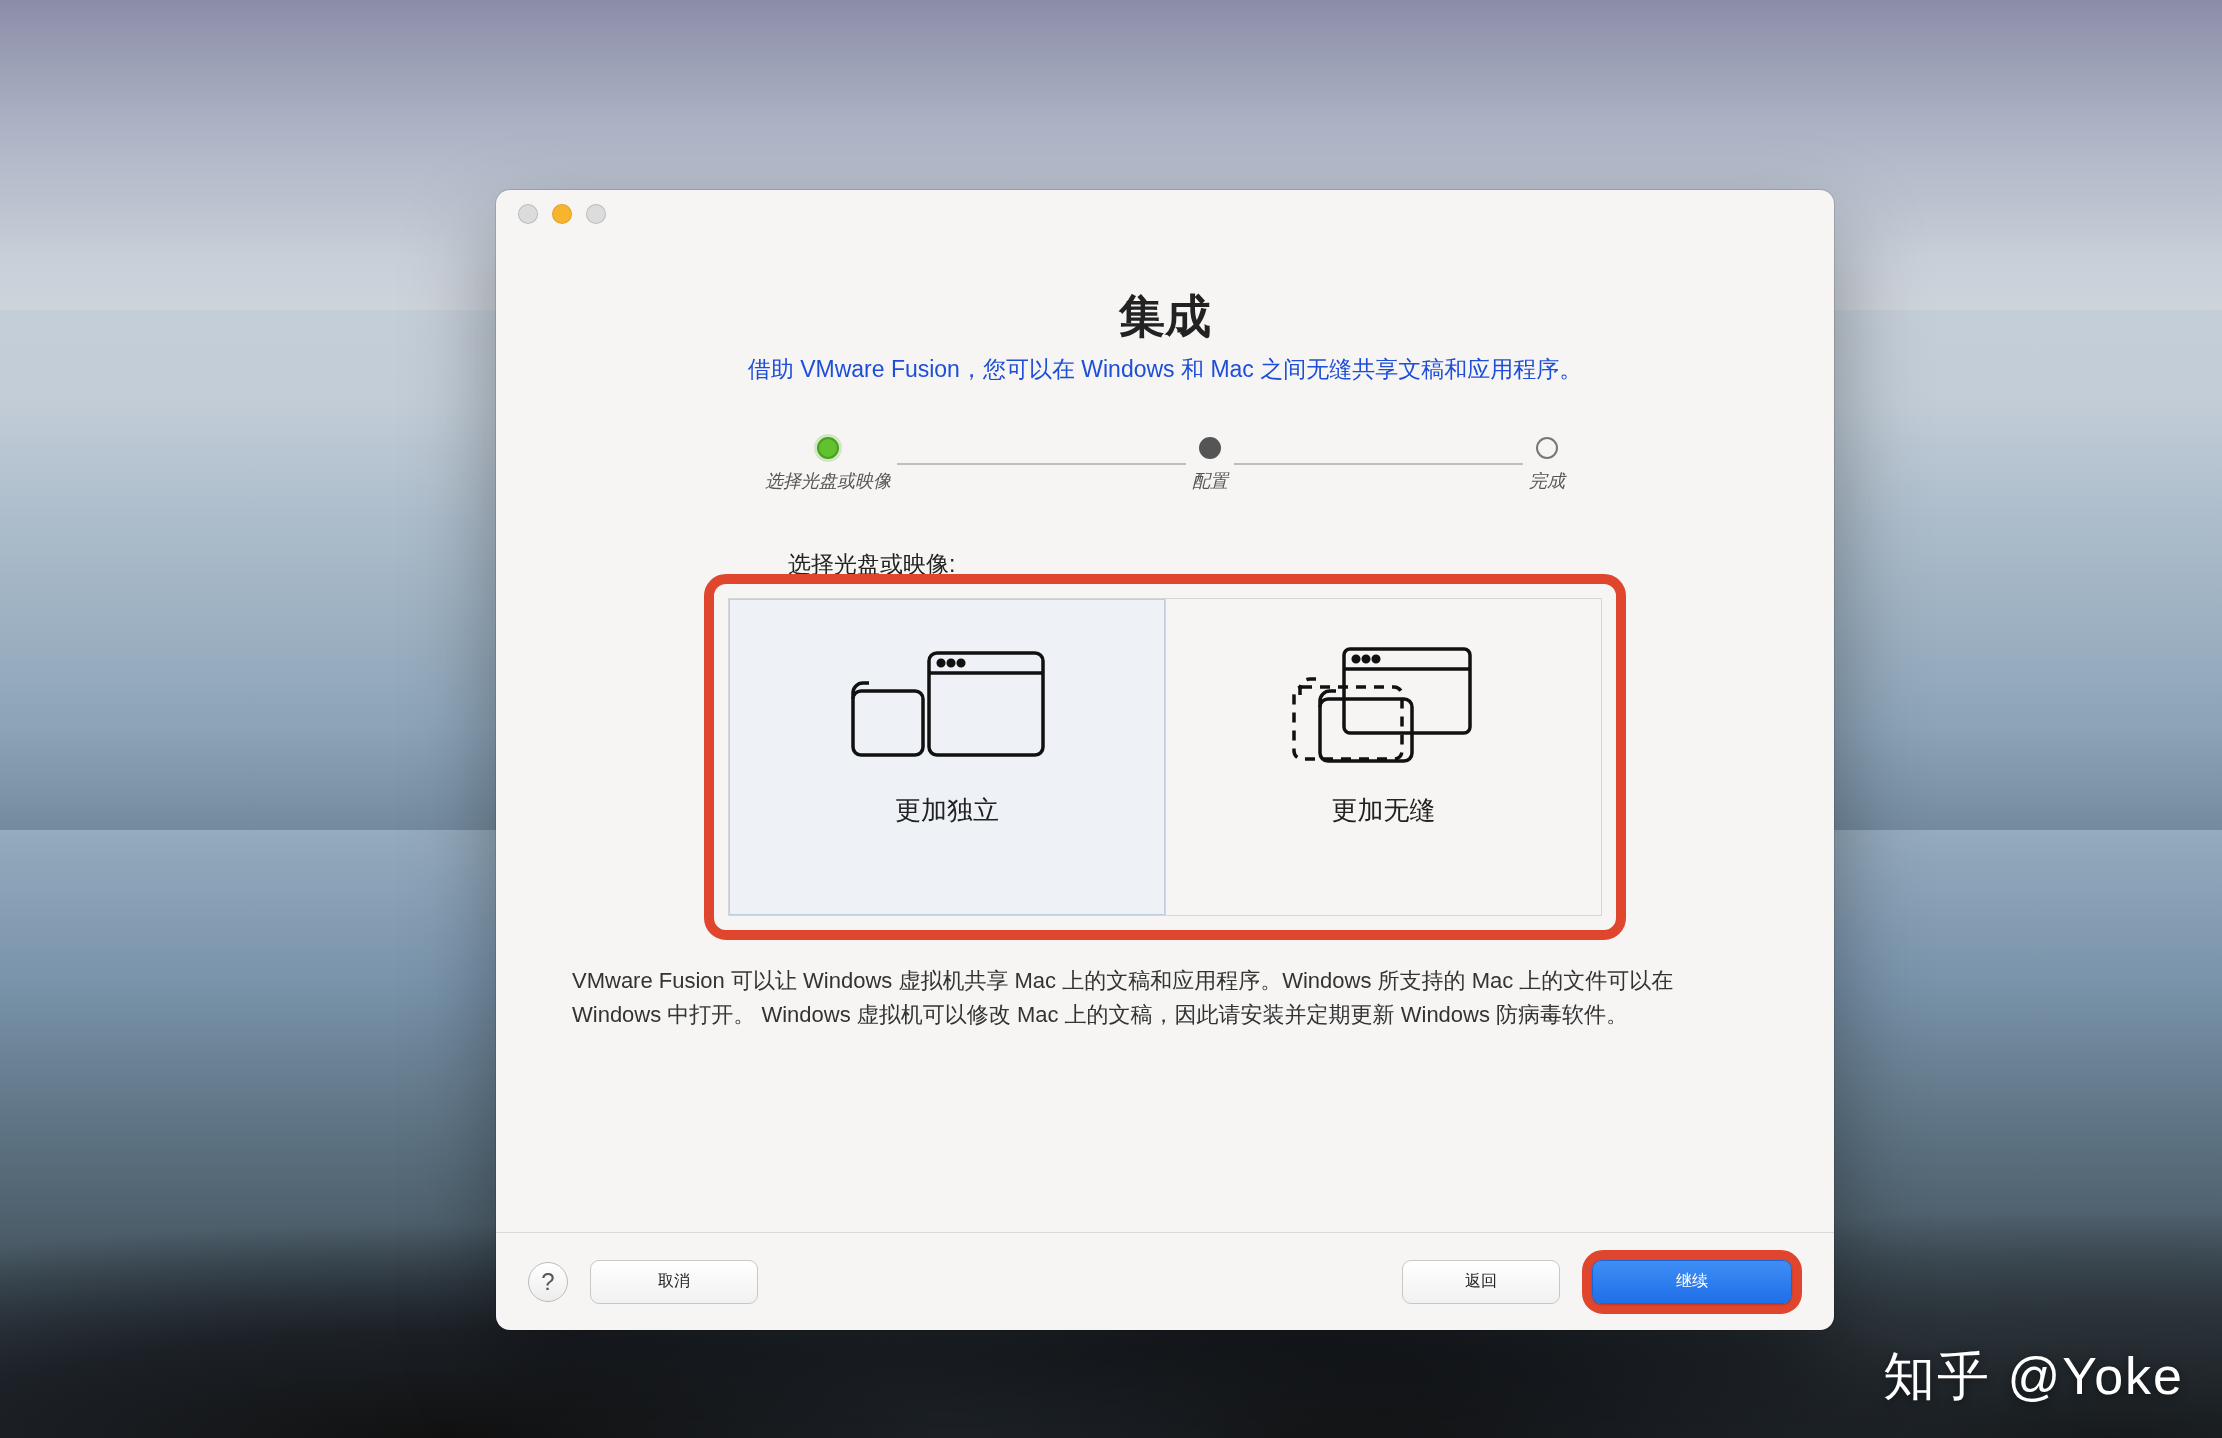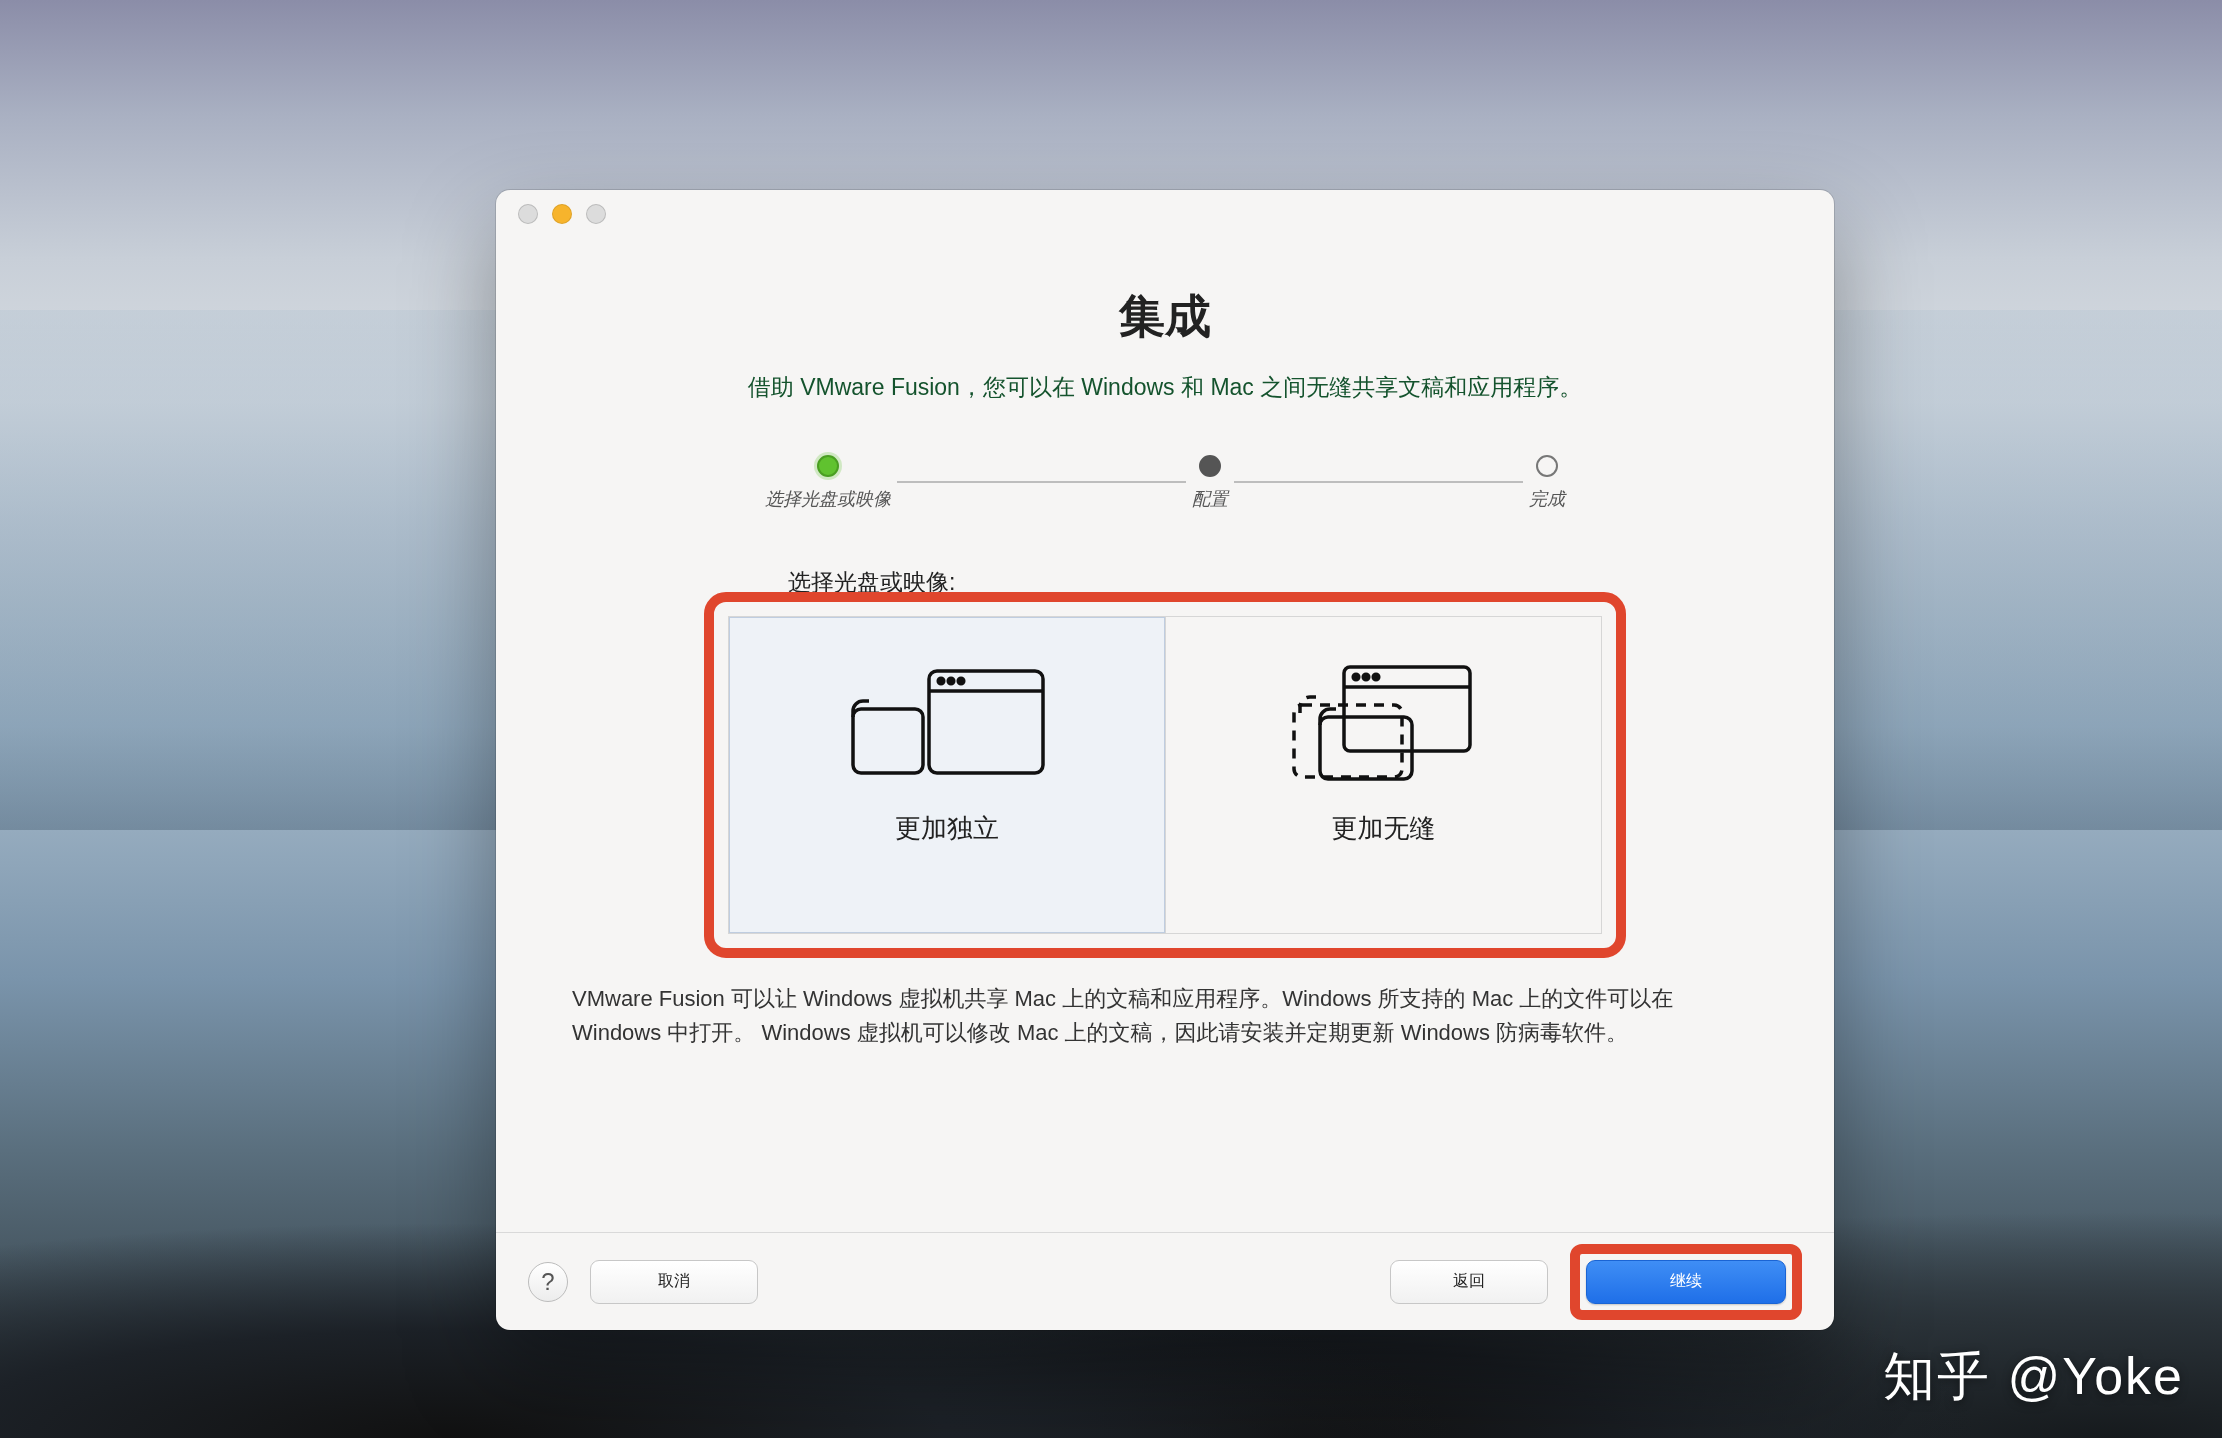--- a/index.html
+++ b/index.html
@@ -27,21 +27,21 @@
       display: flex;
       flex-direction: column;
     }
     .titlebar { height: 48px; display:flex; align-items:center; padding-left:22px; gap:14px; }
     .traffic { width:20px; height:20px; border-radius:50%; }
     .tl-close { background:#dcdcdc; box-shadow: inset 0 0 0 1px rgba(0,0,0,.15); }
     .tl-min   { background:#f7b42c; box-shadow: inset 0 0 0 1px rgba(0,0,0,.1); }
     .tl-max   { background:#dcdcdc; box-shadow: inset 0 0 0 1px rgba(0,0,0,.15); }
 
     .heading { text-align:center; margin-top:48px; font-size:46px; color:#222; font-weight:700; }
-    .subheading { text-align:center; margin-top:24px; font-size:23px; color:#14532d; }
+    .subheading { text-align:center; margin-top:6px; font-size:23px; color:#1d4ed8; }
 
     .stepper { margin:52px auto 0; width:800px; display:flex; align-items:flex-end;font-style:italic; }
     .step { display:flex; flex-direction:column; align-items:center; gap:10px; position:relative; }
     .dot { width:22px; height:22px; border-radius:50%; border:2px solid #777; background:#f6f5f4; }
     .dot.done { background:#60c22f; border-color:#4a9e22; box-shadow:0 0 0 3px rgba(96,194,47,.25); }
     .dot.current { background:#555; border-color:#555; }
     .step-label { font-size:18px; color:#555; white-space:nowrap; }
     .line { flex:1; height:2px; background:#bdbdbd; margin:0 6px 28px; }
 
     .section-label { margin:56px 0 18px 292px; font-size:23px; color:#222; }
@@ -59,21 +59,21 @@
 
     .description { margin:48px 76px 0; font-size:22px; line-height:1.55; color:#333; }
 
     .footer { margin-top:auto; height:98px; border-top:1px solid #d9d9d9; display:flex; align-items:center; padding:0 32px; gap:22px; }
     .help-btn { width:40px; height:40px; border-radius:50%; border:1.5px solid #bcbcbc; background:linear-gradient(#fff,#ececec); display:flex; align-items:center; justify-content:center; font-size:24px; color:#555; cursor:pointer; }
     .btn { height:44px; border-radius:9px; border:1px solid #c7c7c7; background:linear-gradient(#ffffff,#f1f1f1); font-size:16px; color:#222; cursor:pointer; padding:0 18px; }
     .btn-cancel { width:168px; }
     .spacer { flex:1; }
     .btn-back { width:158px; }
     .btn-continue { width:200px; border:1px solid #1a64d4; background:linear-gradient(#3f8ef5,#1f6fe8); color:#fff; font-weight:500; box-shadow:0 1px 2px rgba(0,0,0,.2); }
-    .continue-highlight { position:relative; padding:6px; border:10px solid #e0462d; border-radius:12px; display:inline-flex; }
+    .continue-highlight { position:relative; padding:0; border:10px solid #e0462d; border-radius:21px; display:inline-flex; }
   </style>
 </head>
 <body>
 
 <div class="bg-sea"></div>
 <div class="bg-rocks"></div>
 
 <div class="window">
   <div class="titlebar">
     <div class="traffic tl-close"></div>

